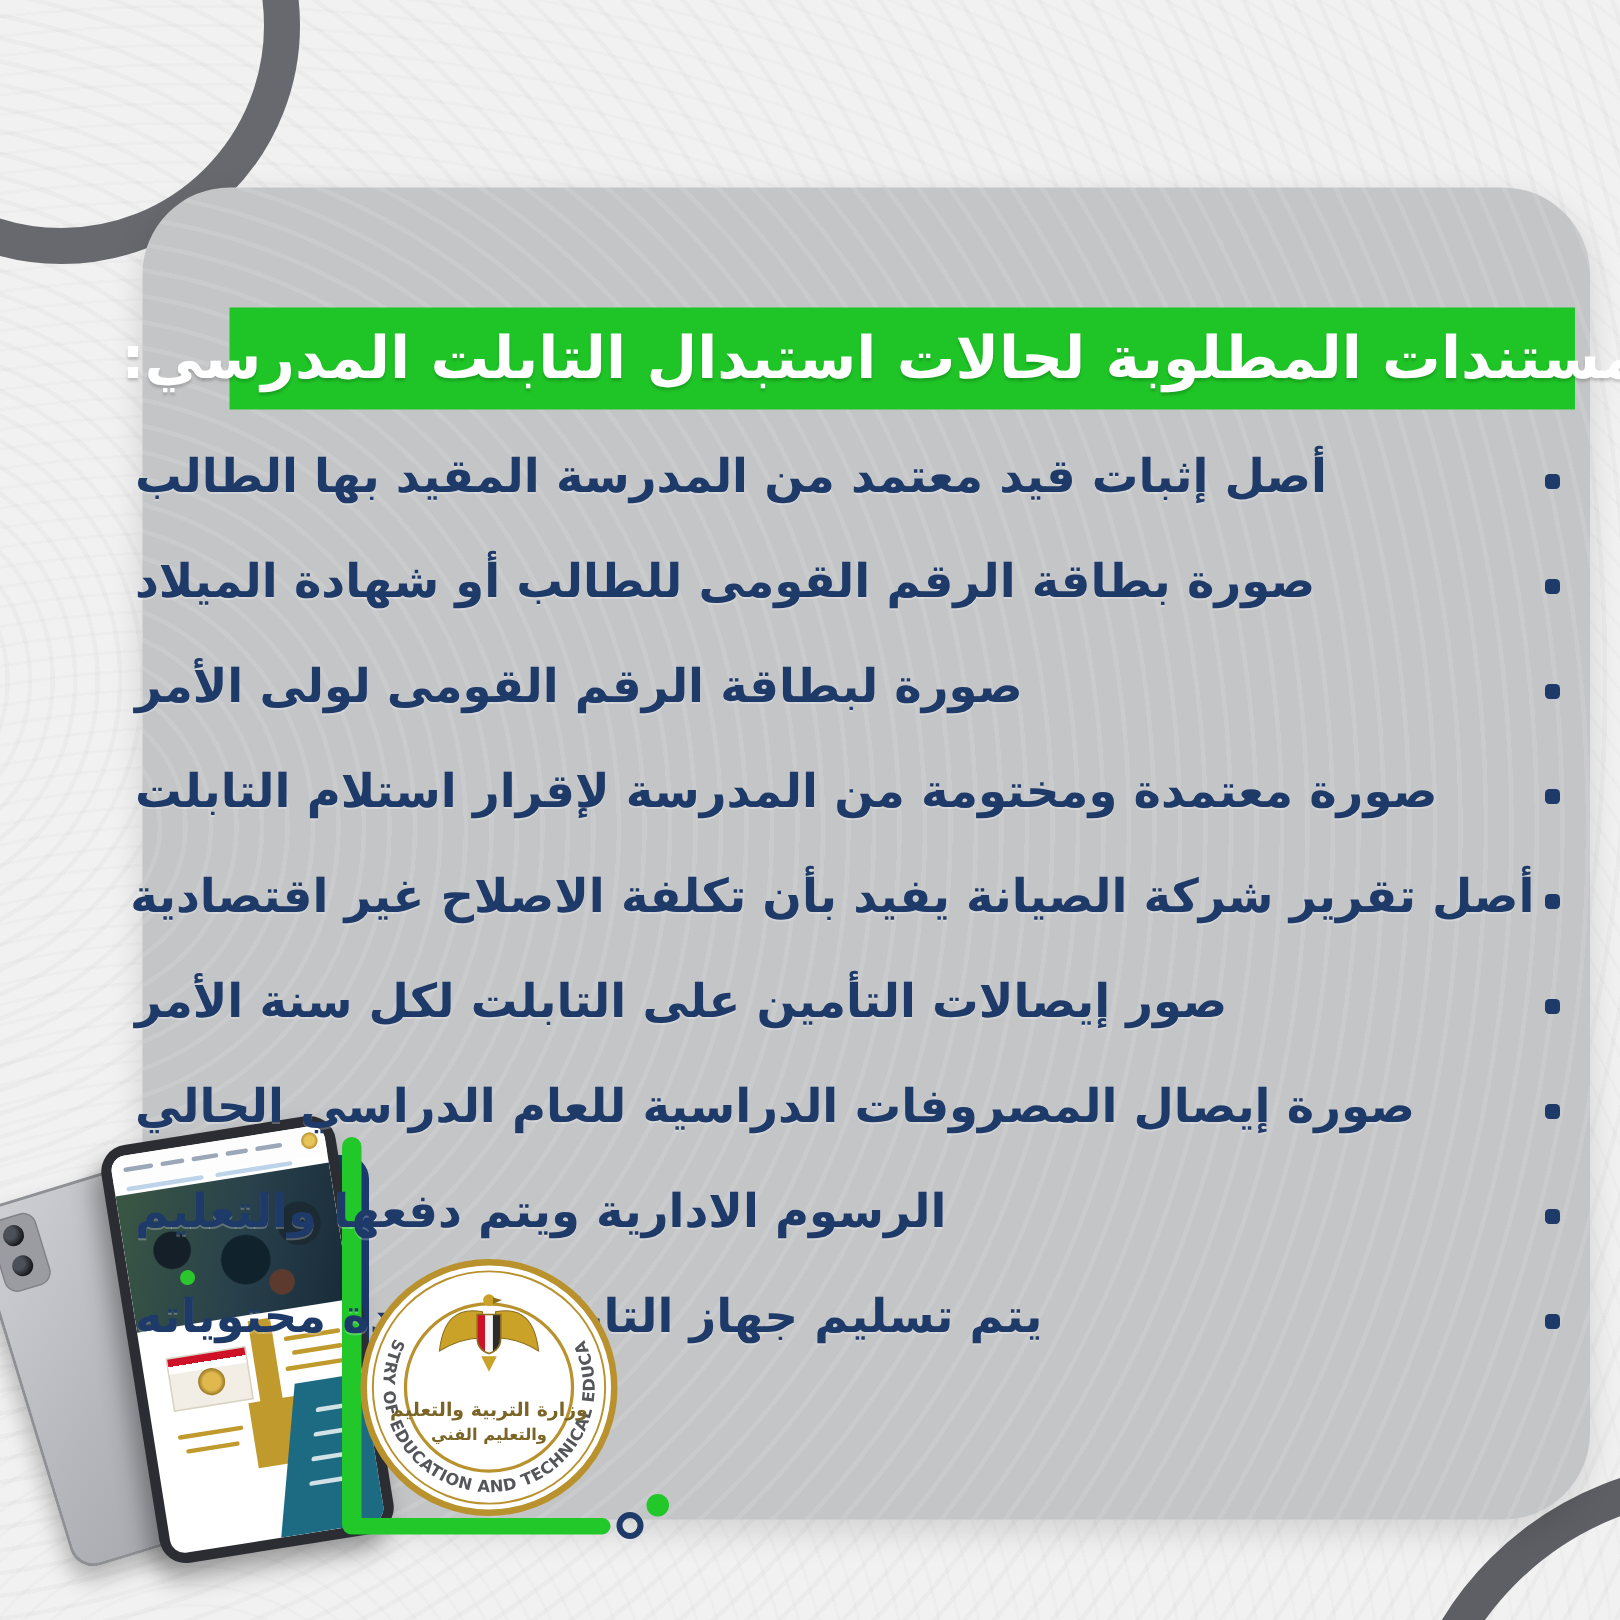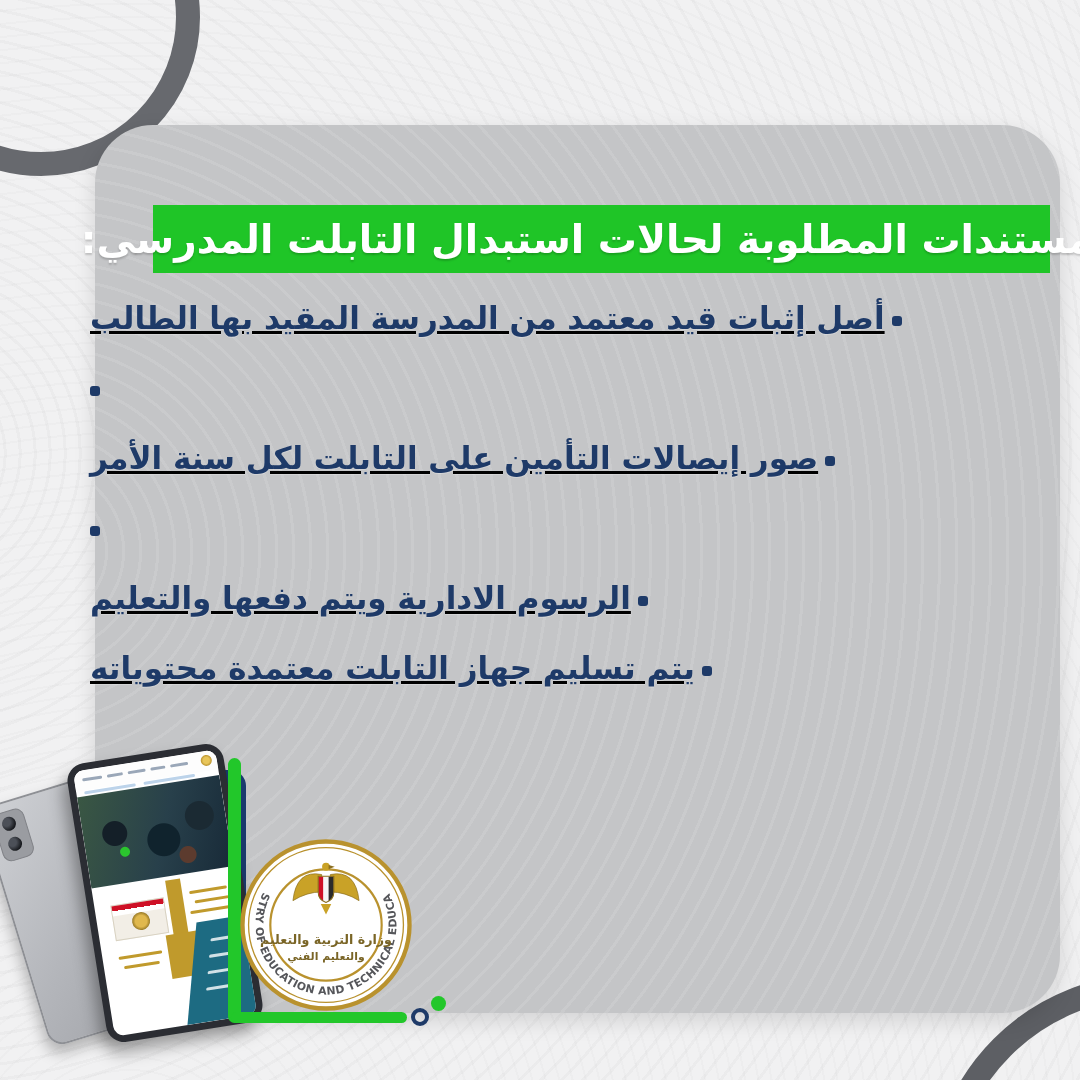--- a/index.html
+++ b/index.html
@@ -40,21 +40,21 @@
     text-shadow:0 2px 2px rgba(0,0,0,0.18);
   }
 
   
   .list{
     right:40px;top:283px;width:950px;z-index:5;
     list-style:none;margin:0;padding:0;direction:rtl;
   }
   .list li{
     height:70px;display:flex;align-items:center;gap:7px;
-    white-space:nowrap;justify-content:flex-end;text-decoration:underline;
+    white-space:nowrap;justify-content:space-between;
   }
   .dot{width:10px;height:10px;border-radius:3px;background:#1e3a68;flex:0 0 auto;margin-top:6px;}
   .itxt{
     color:#1e3a68;font-weight:bold;font-size:31px;
     text-shadow:0 1px 0 rgba(255,255,255,0.25);
   }
 
   
   .navy-panel{
     left:100px;top:770px;width:146px;height:245px;border-radius:16px;
@@ -143,27 +143,41 @@
   <div class="t">المستندات المطلوبة لحالات استبدال التابلت المدرسي:</div>
 </div>
 
 <ul class="list abs">
   <li>
       <span class="dot"></span>
       <span class="itxt">أصل إثبات قيد معتمد من المدرسة المقيد بها الطالب</span>
     </li>
   <li>
       <span class="dot"></span>
+      <span class="itxt">صورة بطاقة الرقم القومى للطالب أو شهادة الميلاد</span>
+    </li>
+  <li>
+      <span class="dot"></span>
+      <span class="itxt">صورة لبطاقة الرقم القومى لولى الأمر</span>
+    </li>
+  <li>
+      <span class="dot"></span>
+      <span class="itxt">صورة معتمدة ومختومة من المدرسة لإقرار استلام التابلت</span>
+    </li>
+  <li>
+      <span class="dot"></span>
+      <span class="itxt">أصل تقرير شركة الصيانة يفيد بأن تكلفة الاصلاح غير اقتصادية</span>
     </li>
   <li>
       <span class="dot"></span>
       <span class="itxt">صور إيصالات التأمين على التابلت لكل سنة الأمر</span>
     </li>
   <li>
       <span class="dot"></span>
+      <span class="itxt">صورة إيصال المصروفات الدراسية للعام الدراسي الحالي</span>
     </li>
   <li>
       <span class="dot"></span>
       <span class="itxt">الرسوم الادارية ويتم دفعها والتعليم</span>
     </li>
   <li>
       <span class="dot"></span>
       <span class="itxt">يتم تسليم جهاز التابلت معتمدة محتوياته</span>
     </li>
 </ul>

